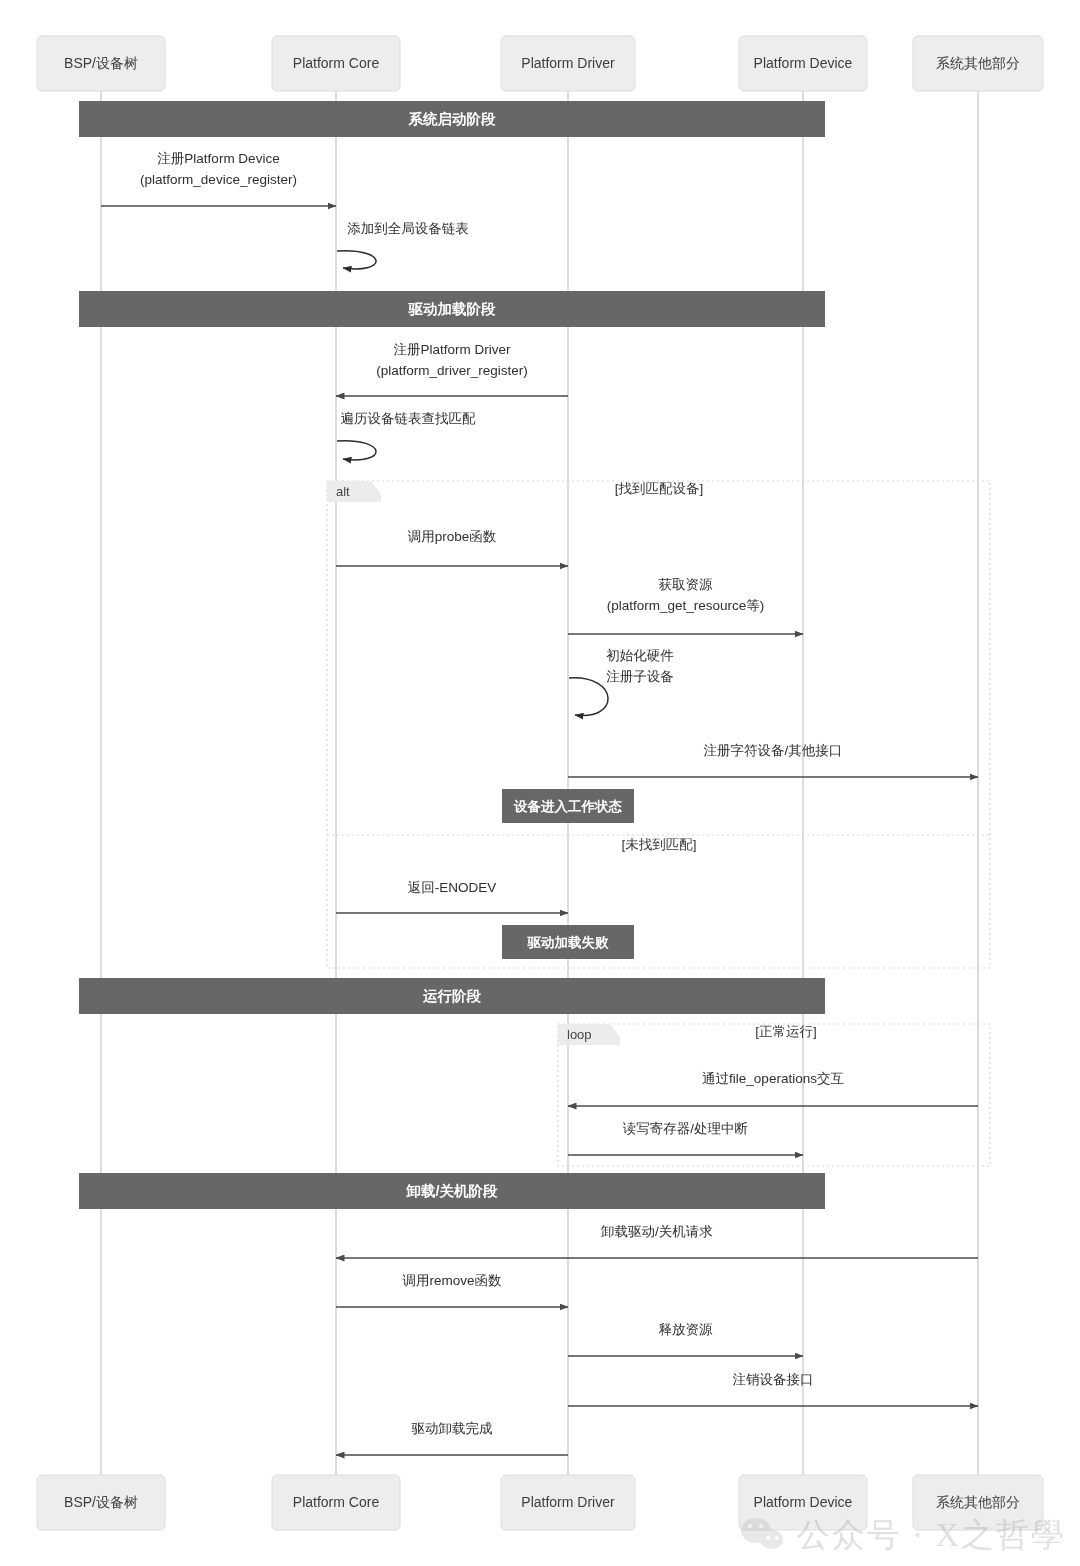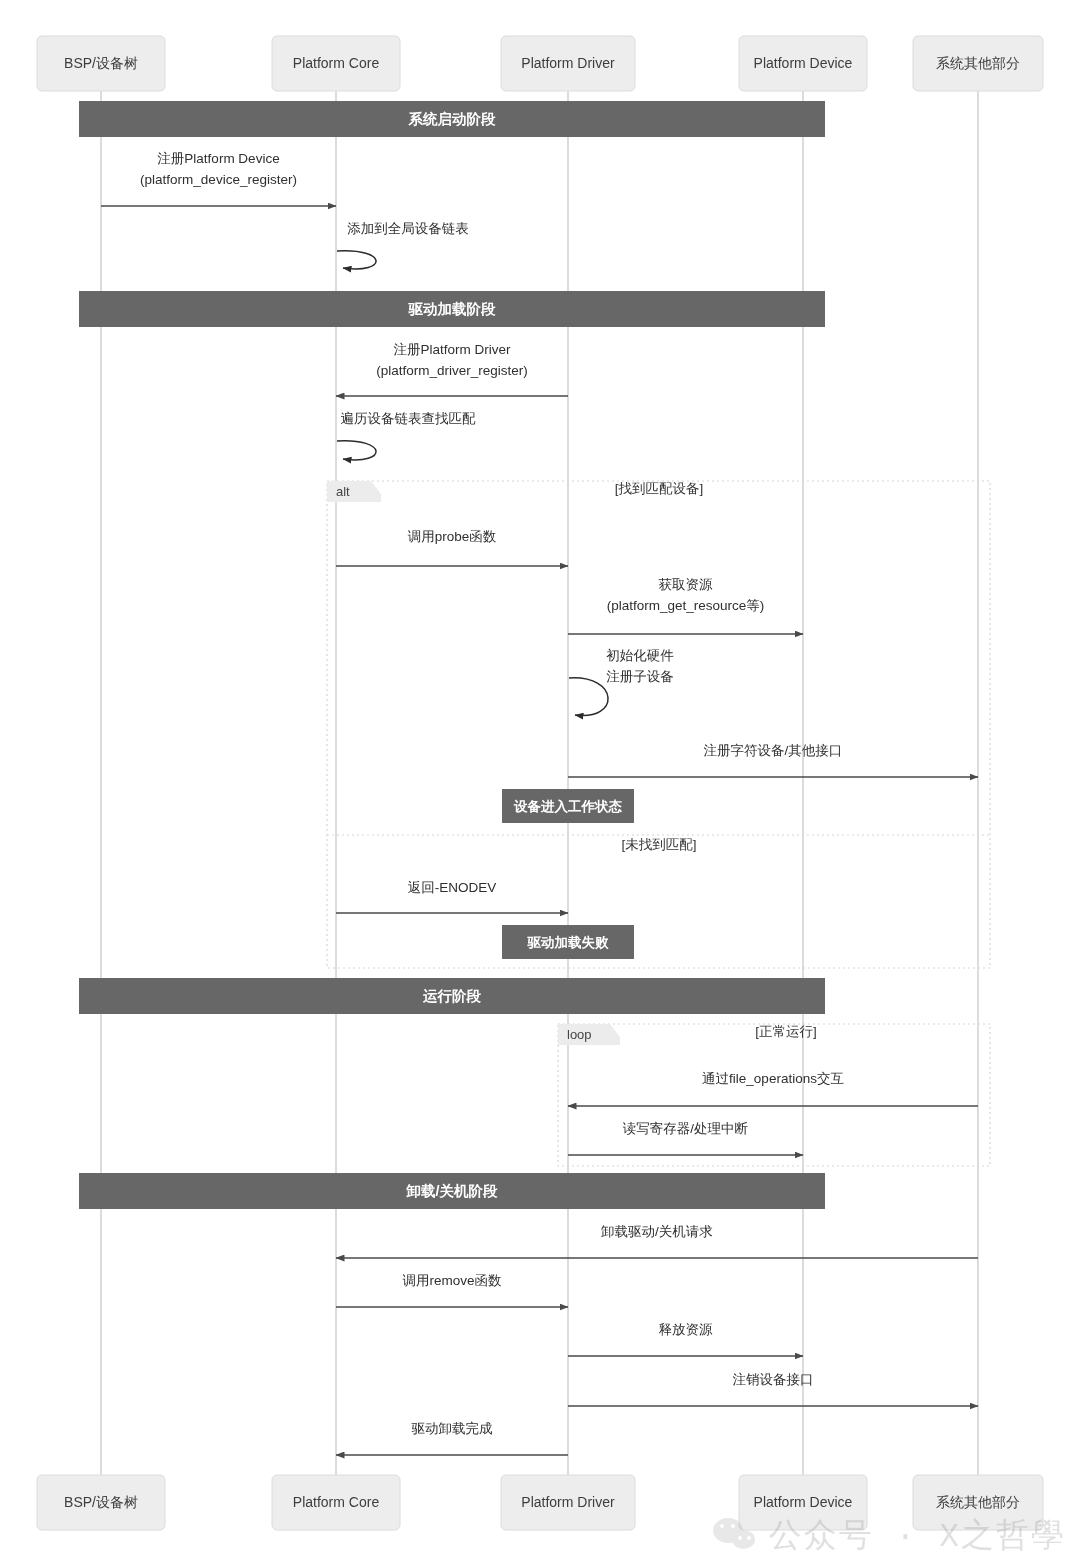--- a/index.html
+++ b/index.html
@@ -15,21 +15,21 @@
   .msg-label{font-size:13.5px;fill:#2f2f2f;text-anchor:middle;}
   .selfloop{stroke:#2b2b2b;stroke-width:1.5;fill:none;}
   .frame-box{fill:none;stroke:#d5d5d5;stroke-width:1.2;stroke-dasharray:2 3;}
   .frame-div{stroke:#d5d5d5;stroke-width:1.2;stroke-dasharray:2 3;}
   .frame-tab{fill:#ececec;stroke:none;}
   .frame-tab-label{font-size:13px;fill:#444;dominant-baseline:middle;}
   .frame-cond{font-size:13.5px;fill:#333;text-anchor:middle;}
   .notebox{fill:#676767;}
   .note-label{font-size:13.5px;font-weight:bold;fill:#ffffff;text-anchor:middle;dominant-baseline:middle;}
   .wm{position:absolute;right:14px;bottom:8px;display:flex;align-items:center;gap:10px;opacity:.30;pointer-events:none;}
-  .wm-text{font-size:33px;color:#9a9a9a;letter-spacing:2px;font-family:Liberation Mono, monospace;white-space:nowrap;}
+  .wm-text{font-size:33px;color:#9a9a9a;letter-spacing:2px;font-family:Liberation Serif, serif;white-space:nowrap;}
   .wm-icon{width:46px;height:40px;position:relative;}
   .wm-icon .b1,.wm-icon .b2{position:absolute;border-radius:50%;background:#b4b4b4;}
   .wm-icon .b1{width:30px;height:25px;left:0;top:2px;}
   .wm-icon .b2{width:23px;height:19px;left:19px;top:14px;}
   .wm-icon .d{position:absolute;width:4px;height:4px;border-radius:50%;background:#fff;}
 </style>
 </head>
 <body>
 
 <div id="diagram-root">

